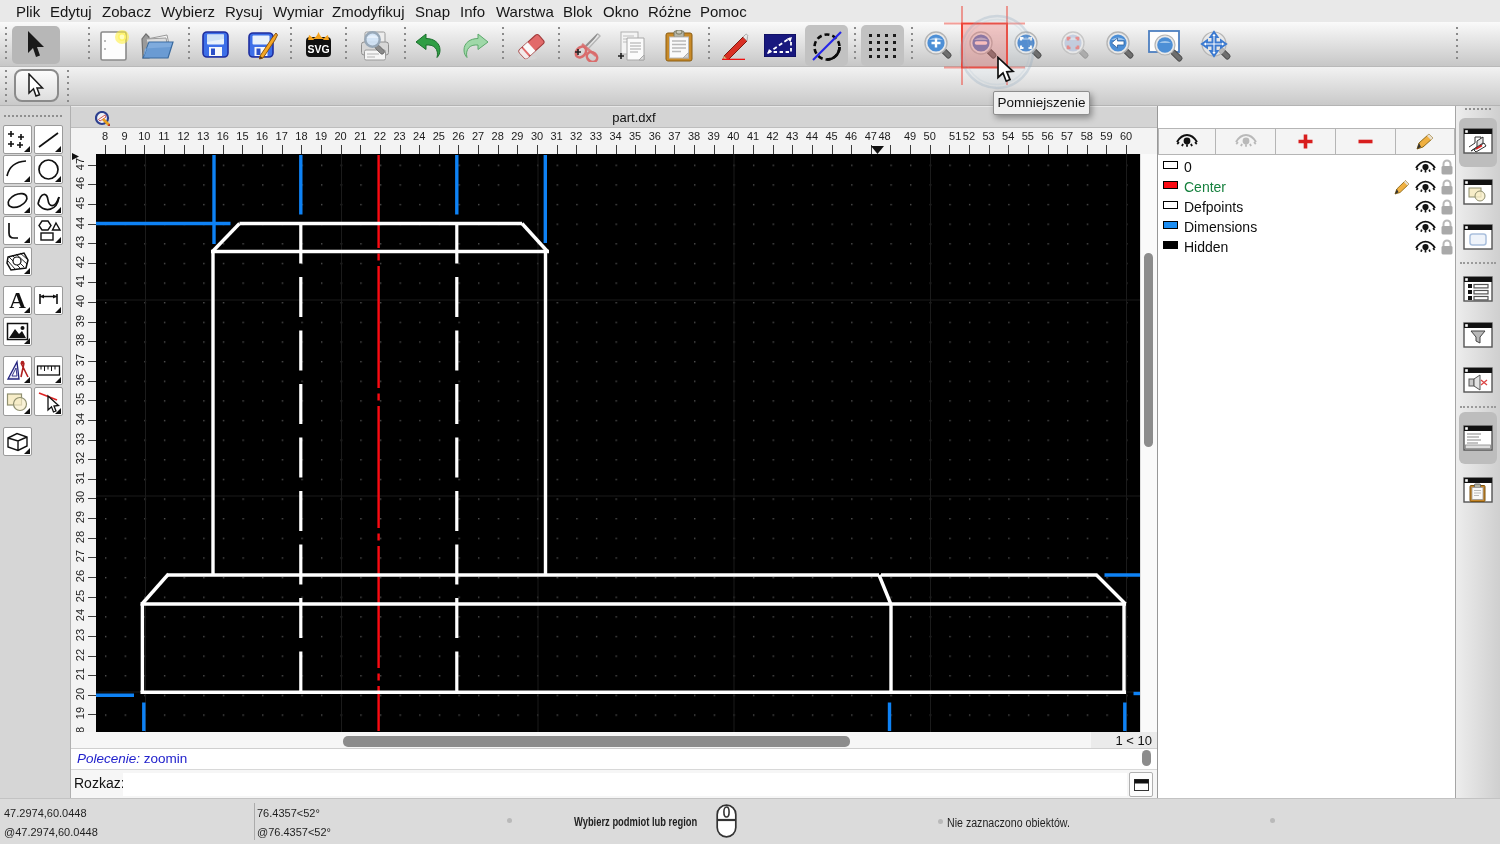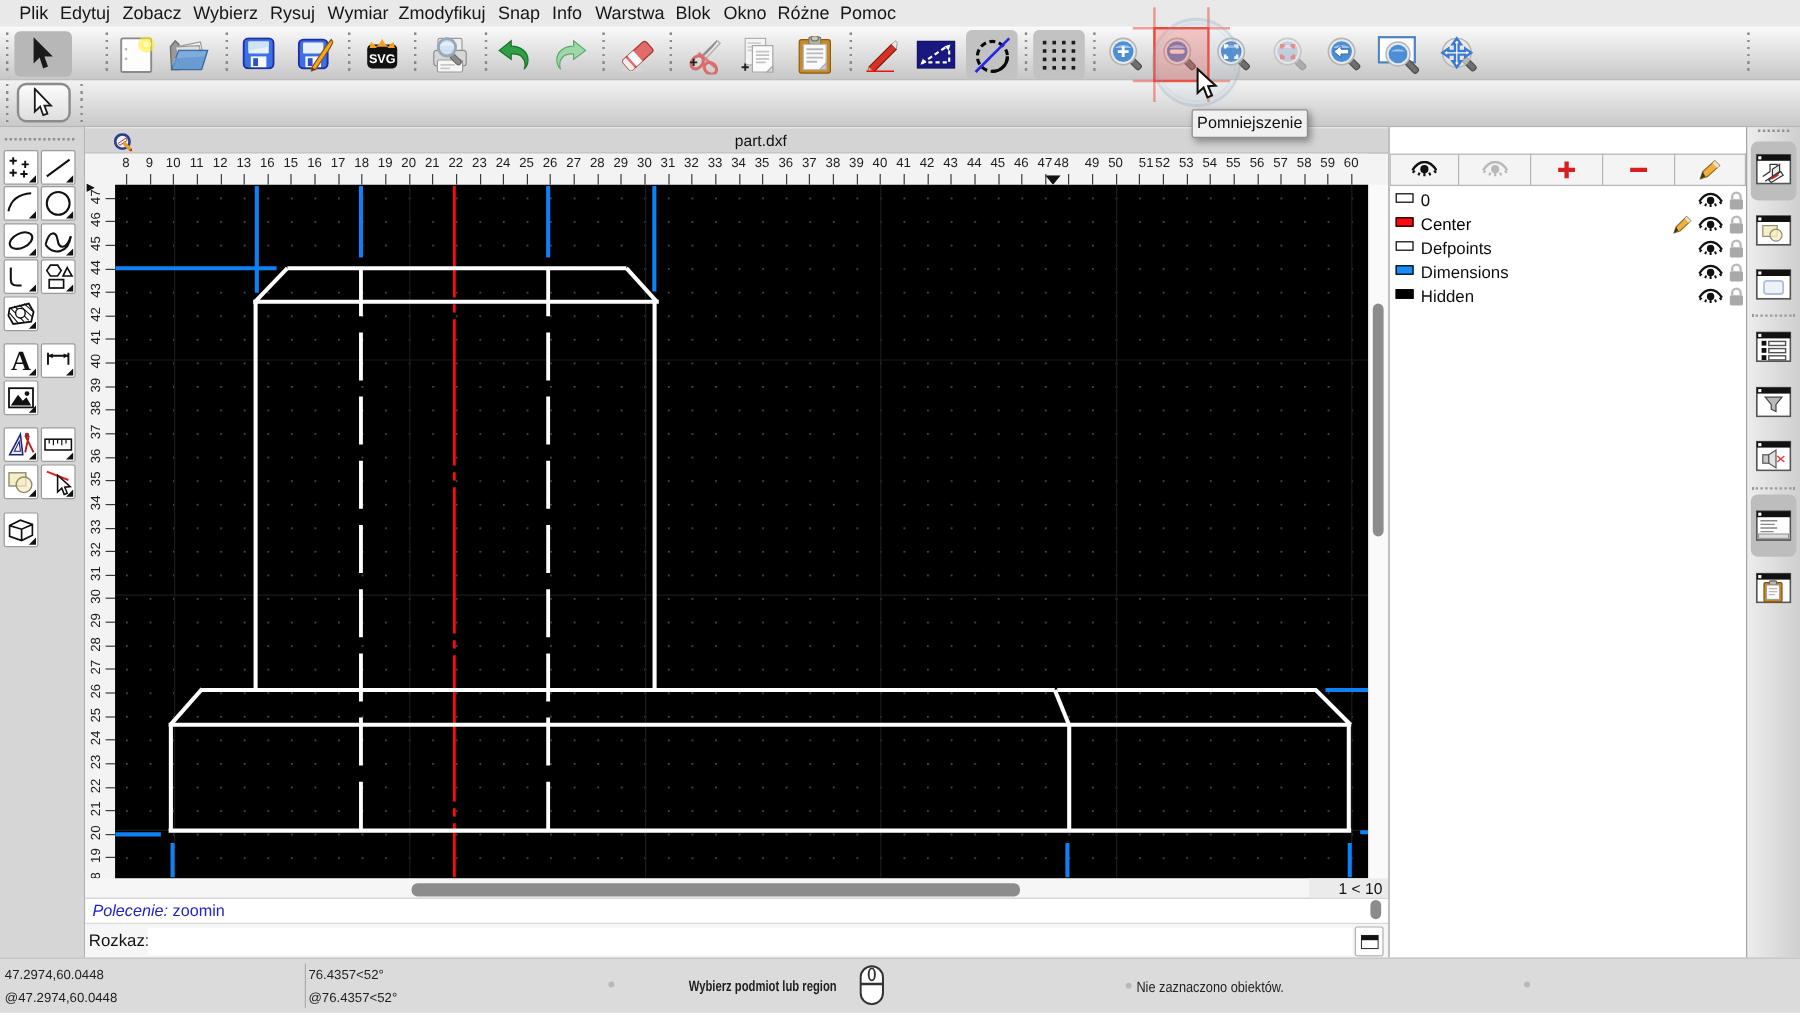--- a/index.html
+++ b/index.html
@@ -723,21 +723,21 @@
       <svg class="abs" style="left:257px;top:53.5px" width="21" height="14" viewBox="0 0 21 14">
         <path d="M1,8 C4,3.4 7.6,1.6 10.5,1.6 C13.4,1.6 17,3.4 20,8" fill="none" stroke="#111" stroke-width="1.9"></path>
         <path d="M3,8.2 L1.4,9.8 M6.8,9.6 L6,11.8 M10.5,10 L10.5,12.4 M14.2,9.6 L15,11.8 M18,8.2 L19.6,9.8" stroke="#111" stroke-width="1.7"></path>
         <circle cx="10.5" cy="7" r="3.1" fill="#111"></circle>
       </svg>
       <svg class="abs" style="left:281px;top:52.5px" width="16" height="16" viewBox="0 0 16 16">
         <rect x="2.5" y="7" width="11" height="8.5" rx="1.4" fill="#a9a9a9"></rect>
         <path d="M4.5,7 V5 a3.5,3.5 0 0 1 7,0 V7" fill="none" stroke="#b9b9b9" stroke-width="2"></path>
       </svg>
       <div class="abs" style="left:4.5px;top:75.0px;width:15px;height:7.5px;background:#fb0a12;border:1.5px solid #000"></div>
-      <div class="abs" style="left:26px;top:72.5px;font-size:14px;color:#000000">Center</div>
+      <div class="abs" style="left:26px;top:72.5px;font-size:14px;color:#15803d">Center</div>
       <svg class="abs" style="left:236px;top:72.5px" width="16" height="16" viewBox="0 0 16 16">
         <path d="M1,15 L2.8,10 L11.5,1.5 L15,5 L6,13.5 Z" fill="#f0b040" stroke="#8f6a18" stroke-width="0.9"></path>
         <path d="M11.5,1.5 L15,5 L13.4,6.6 L9.9,3.1 Z" fill="#e8e0d0"></path>
         <path d="M1,15 L2.8,10 L4.6,13.2 Z" fill="#333"></path>
       </svg>
       <svg class="abs" style="left:257px;top:73.5px" width="21" height="14" viewBox="0 0 21 14">
         <path d="M1,8 C4,3.4 7.6,1.6 10.5,1.6 C13.4,1.6 17,3.4 20,8" fill="none" stroke="#111" stroke-width="1.9"></path>
         <path d="M3,8.2 L1.4,9.8 M6.8,9.6 L6,11.8 M10.5,10 L10.5,12.4 M14.2,9.6 L15,11.8 M18,8.2 L19.6,9.8" stroke="#111" stroke-width="1.7"></path>
         <circle cx="10.5" cy="7" r="3.1" fill="#111"></circle>
       </svg>

